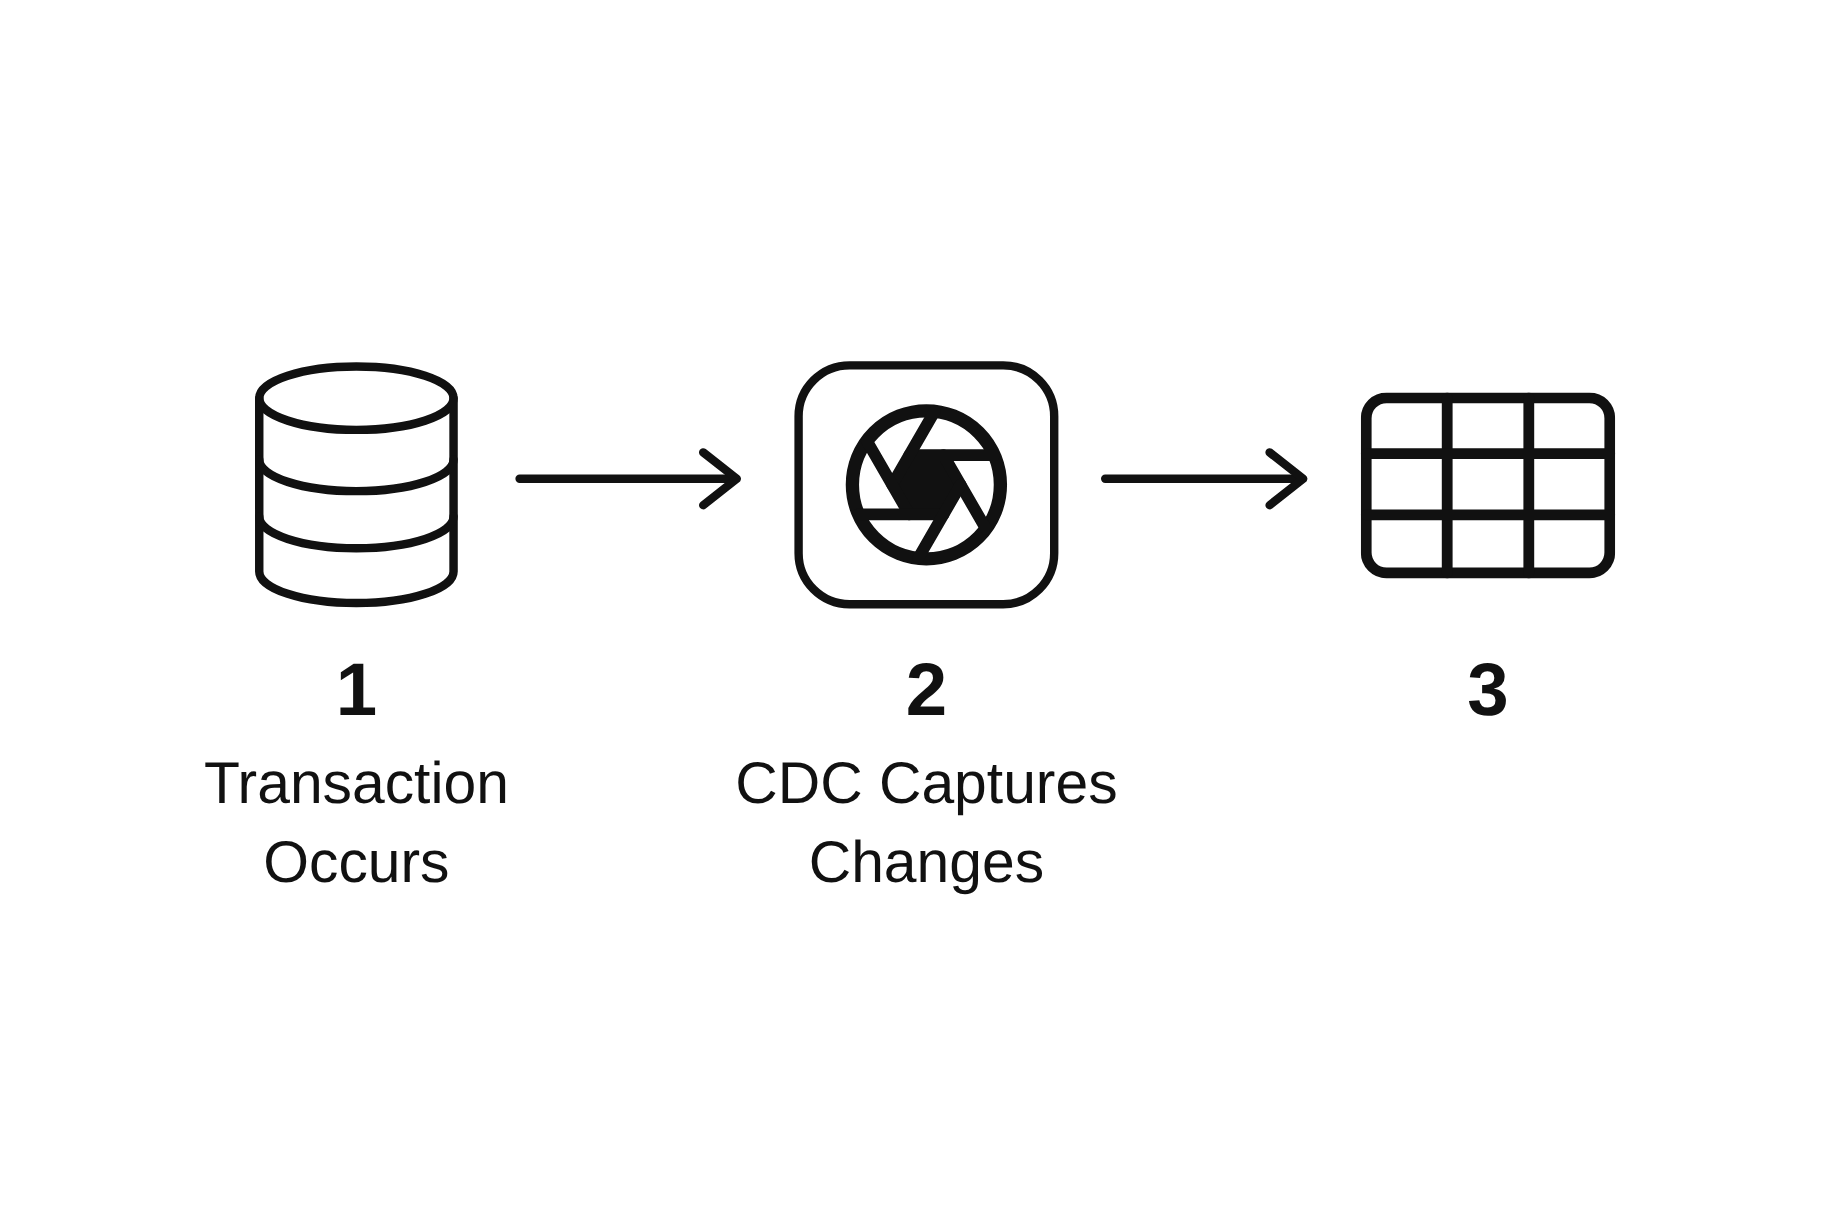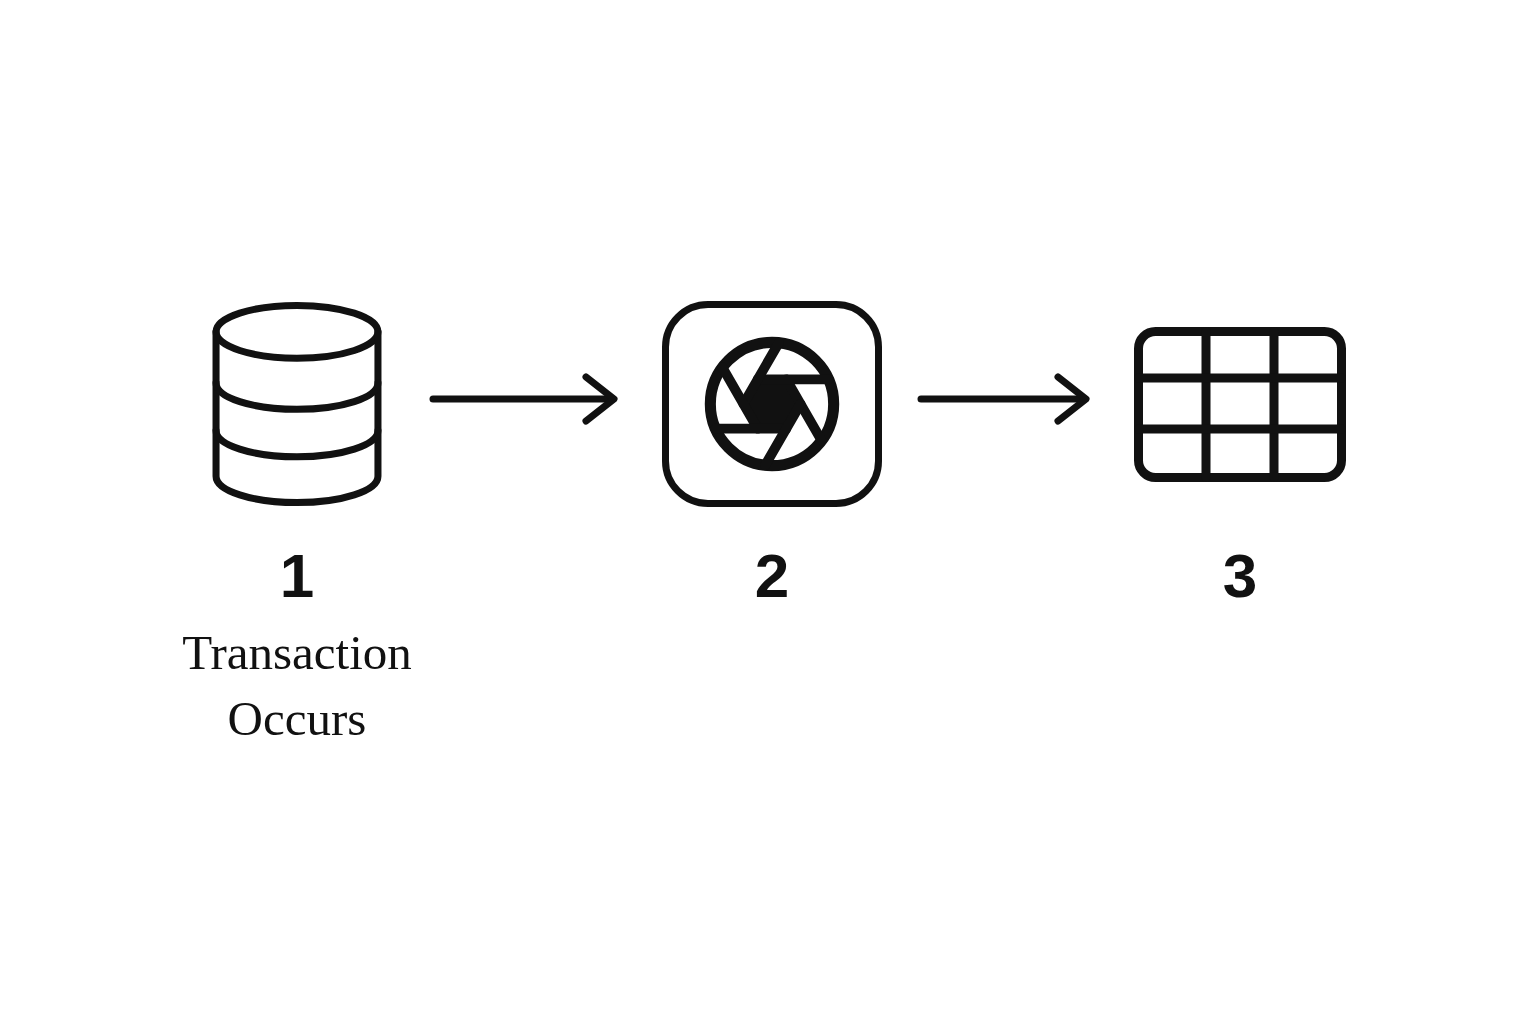--- a/index.html
+++ b/index.html
@@ -40,21 +40,20 @@
     line-height: 68px;
     color: #111111;
   }
   .step-label {
     margin-top: 10px;
     font-size: 49px;
     font-weight: 400;
     line-height: 66px;
     color: #111111;
     white-space: pre-line;
-    font-family: Liberation Serif, serif;
   }
   .connector {
     position: absolute;
     top: 368px;
   }
   .connector.c1 { left: 428px; }
   .connector.c2 { left: 916px; }
   .aperture-box {
     width: 220px; height: 206px;
     border: 7px solid #111111;
@@ -107,20 +106,22 @@
           <line class="stroke" stroke-width="1.6" x1="14.31" y1="8" x2="20.05" y2="17.94"></line>
           <line class="stroke" stroke-width="1.6" x1="9.69" y1="8" x2="21.17" y2="8"></line>
           <line class="stroke" stroke-width="1.6" x1="7.38" y1="12" x2="13.12" y2="2.06"></line>
           <line class="stroke" stroke-width="1.6" x1="9.69" y1="16" x2="3.95" y2="6.06"></line>
           <line class="stroke" stroke-width="1.6" x1="14.31" y1="16" x2="2.83" y2="16"></line>
           <line class="stroke" stroke-width="1.6" x1="16.62" y1="12" x2="10.88" y2="21.94"></line>
         </svg>
       </div>
     </div>
     <div class="step-number">2</div>
+    <div class="step-label">CDC Captures
+Changes</div>
   </div>
 
   <div class="connector c2">
     <svg width="176" height="62" viewBox="0 0 176 62">
       <line class="stroke" x1="5" y1="31" x2="165" y2="31" stroke-width="7"></line>
       <polyline class="stroke" points="142,9 170,31 142,53" stroke-width="7"></polyline>
     </svg>
   </div>
 
   <div class="step s3">

